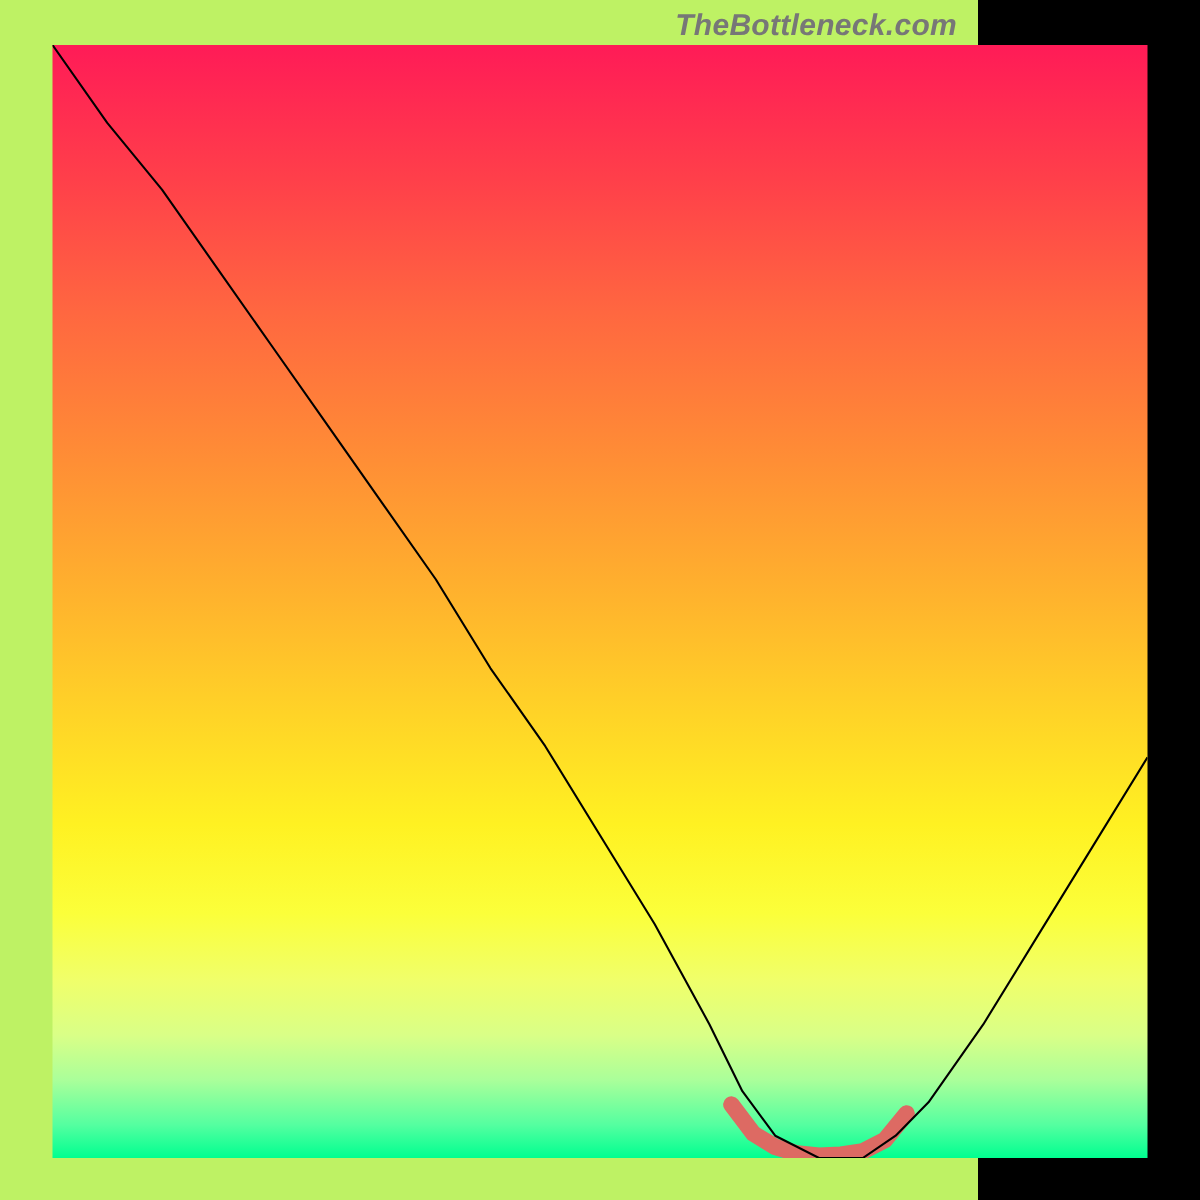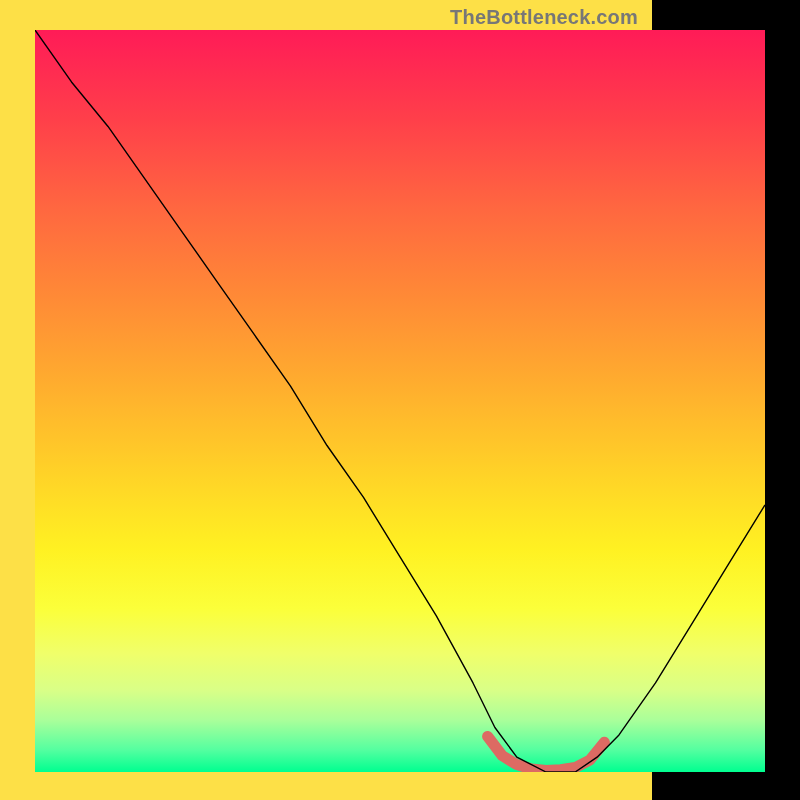--- a/index.html
+++ b/index.html
@@ -8,21 +8,22 @@
       width: 800px;
       height: 800px;
       background: #000;
       overflow: hidden;
       font-family: Arial, Helvetica, sans-serif;
     }
     .frame {
       position: relative;
       width: 652px;
       height: 800px;
-      background: #fde047;
+      background: #bef264;
+      font-style: italic;
     }
     .watermark {
       position: absolute;
       top: 6px;
       right: 14px;
       font-size: 20px;
       font-weight: 600;
       color: #777;
       letter-spacing: 0.2px;
       z-index: 20;

